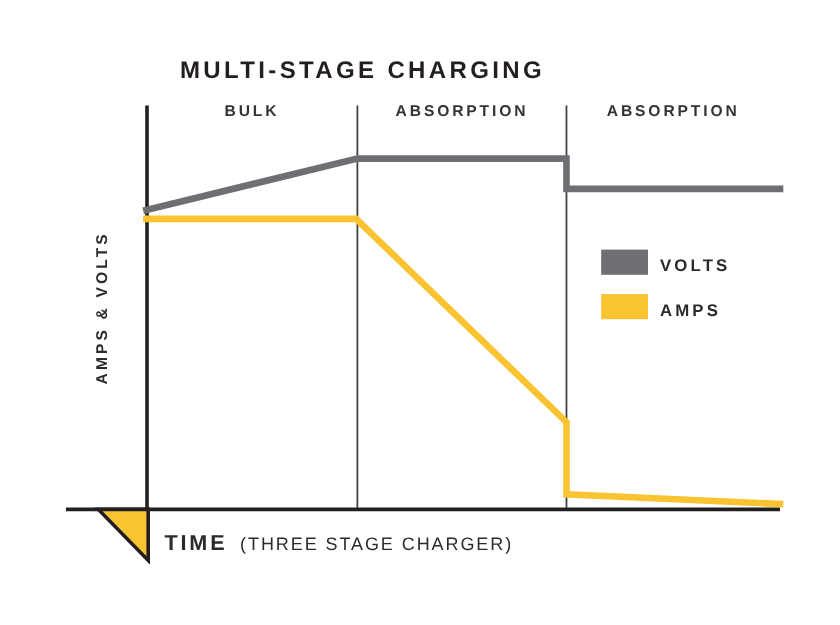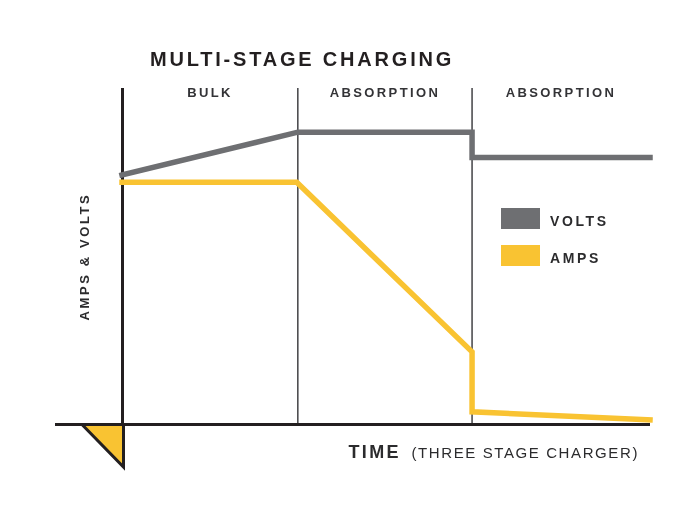--- a/index.html
+++ b/index.html
@@ -38,22 +38,22 @@
     position: absolute; left: 501px; top: 208px;
   }
   .legend-item { display: flex; align-items: flex-end; margin-bottom: 16px; }
   .legend-swatch { width: 39px; height: 21px; display: inline-block; flex: 0 0 auto; }
   .legend-label {
     margin-left: 10px; font-size: 14px; font-weight: 700;
     letter-spacing: 2.6px; color: #2b2b2d;
   }
 
   .xlabel {
-    position: absolute; left: 111px; top: 442px; width: 528px;
-    text-align: right; color: #2b2b2d; white-space: nowrap;
+    position: absolute; left: 137px; top: 442px; width: 528px;
+    text-align: left; color: #2b2b2d; white-space: nowrap;
   }
   .xlabel .xlabel-main { font-size: 18px; font-weight: 700; letter-spacing: 2.4px; }
   .xlabel .xlabel-note { font-size: 15px; font-weight: 500; letter-spacing: 1.6px; margin-left: 6px; }
 </style>
 </head>
 <body>
 
 <div class="canvas">
 
   <div class="chart-title">MULTI-STAGE CHARGING</div>

